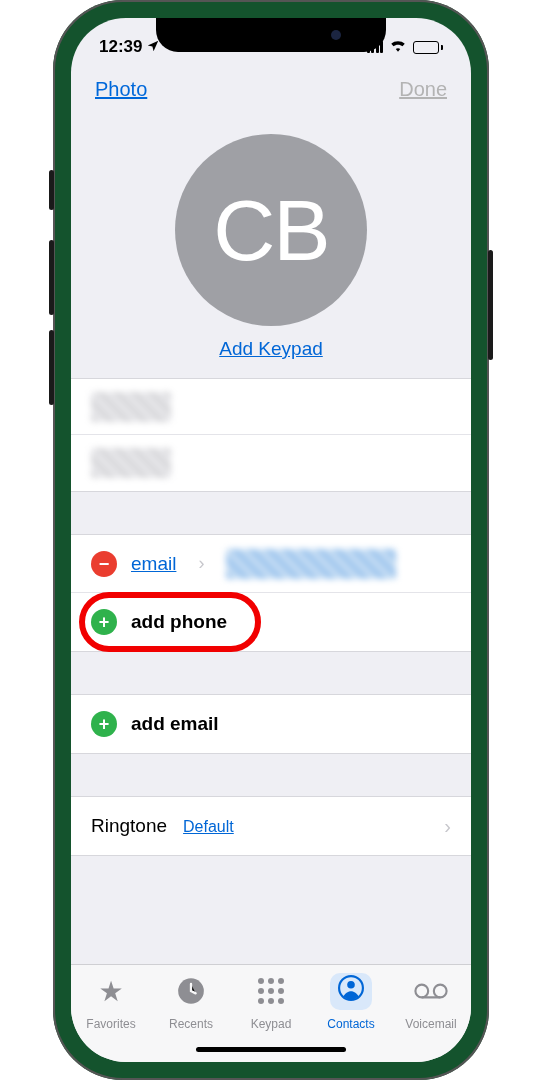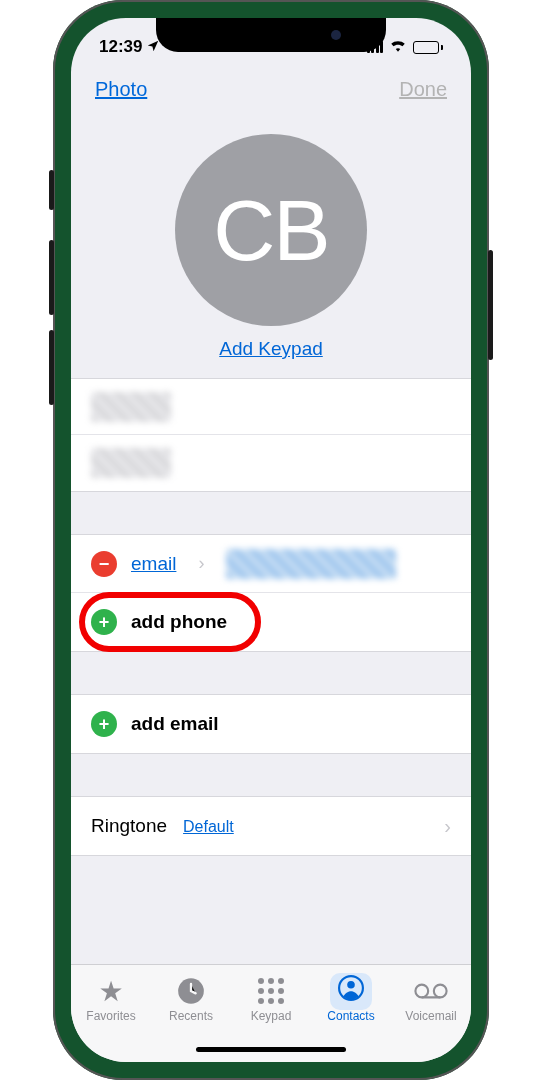--- a/index.html
+++ b/index.html
@@ -90,21 +90,21 @@
     }
     .tab-bar {
       position: absolute; bottom: 0; left: 0; right: 0; height: 98px;
       background: #f7f7f8; border-top: 1px solid #cfcfd3;
       display: flex; justify-content: space-around; align-items: flex-start;
       padding-top: 10px;
     }
     .tab { width: 86px; text-align: center; color: #8e8e93; }
     .tab.active { color: #0066d6; }
     .tab .icon { height: 32px; display: flex; align-items: center; justify-content: center; font-size: 28px; }
-    .tab .label { font-size: 12px; margin-top: 2px; }
+    .tab .label { font-size: 12px; margin-top: 10px; }
     .tab.active .pill { background: #d9e8fa; border-radius: 10px; padding: 2px 8px; display: inline-block; }
     .home-indicator {
       position: absolute; bottom: 10px; left: 50%; transform: translateX(-50%);
       width: 150px; height: 5px; background: #000; border-radius: 3px;
     }
     .keypad-dots { display: grid; grid-template-columns: repeat(3, 6px); gap: 4px; }
     .keypad-dots span { width: 6px; height: 6px; background: #8e8e93; border-radius: 50%; }
     .battery { display: flex; align-items: center; gap: 2px; }
     .battery-body { width: 26px; height: 13px; border: 1.5px solid #000; border-radius: 3px; padding: 1.5px; }
     .battery-fill { background: #000; height: 100%; width: 100%; border-radius: 1px; }

